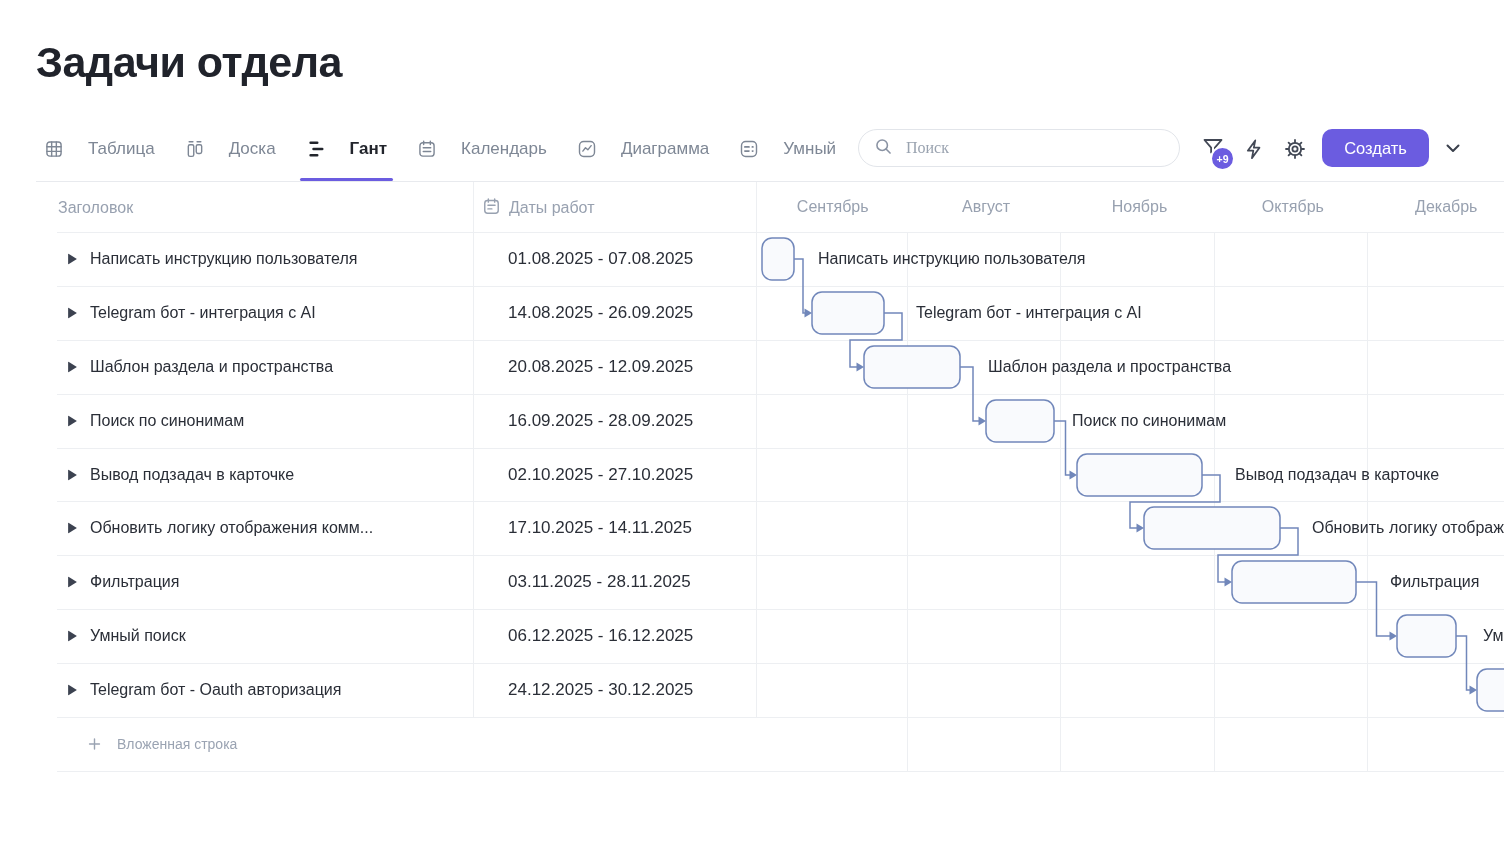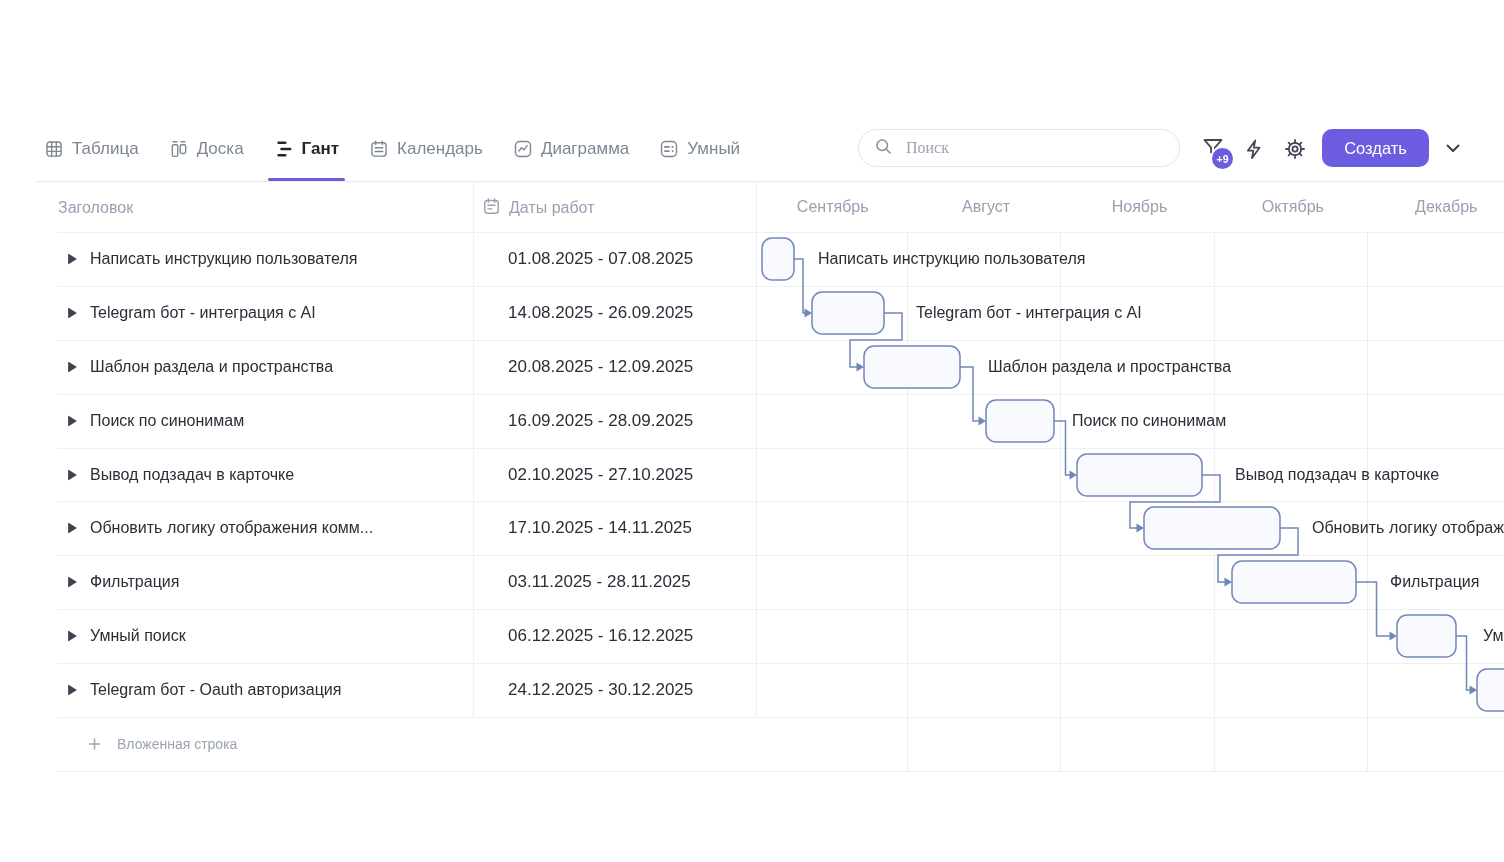--- a/index.html
+++ b/index.html
@@ -6,21 +6,21 @@
   body{width:1504px;height:862px;position:relative;overflow:hidden;
        font-family:"Liberation Sans", sans-serif;color:#2a2e37;}
   .app{position:absolute;inset:0;}
 
   
   .page-title{position:absolute;left:36px;top:38px;margin:0;font-size:43px;font-weight:700;
               letter-spacing:-0.5px;color:#20232b;}
 
   
   .tabs{position:absolute;left:44px;top:129px;height:52px;display:flex;gap:30px;align-items:stretch;}
-  .tab{position:relative;display:flex;align-items:center;gap:8px;height:40px;margin-top:0;
+  .tab{position:relative;display:flex;align-items:center;gap:24px;height:40px;margin-top:0;
        color:#7e8795;font-size:17px;cursor:pointer;white-space:nowrap;}
   .tab .ticon{display:flex;align-items:center;}
   .tab.active{color:#22252c;font-weight:600;}
   .tab.active::after{content:"";position:absolute;left:-6px;right:-6px;bottom:-12px;height:3px;
        border-radius:2px;background:var(--accent);}
 
   .topline{position:absolute;left:36px;right:0;top:181px;height:1px;background:#e8eaee;}
 
   
   .search{position:absolute;left:858px;top:129px;width:322px;height:38px;border:1px solid #e2e5ea;
@@ -60,20 +60,21 @@
   
   .chart{position:absolute;left:756px;top:232px;width:748px;height:539px;overflow:hidden;}
   .chart svg{position:absolute;left:0;top:0;}
   .glabel{position:absolute;font-size:16px;color:#2a2e37;white-space:nowrap;line-height:22px;}
 </style>
 </head>
 <body>
 
 <div class="app">
 
+  <h1 class="page-title">Задачи отдела</h1>
 
   <div class="tabs" id="tabs">
       <div class="tab">
         <span class="ticon">
           <svg width="20" height="20" viewBox="0 0 24 24" fill="none" stroke="currentColor" stroke-width="1.7" stroke-linecap="round" stroke-linejoin="round">
             <rect x="3.5" y="3.5" width="17" height="17" rx="3.5"></rect>
             <path d="M3.5 9.2h17M3.5 14.8h17M9.2 3.5v17M14.8 3.5v17"></path>
           </svg>
         </span>
         <span>Таблица</span>

